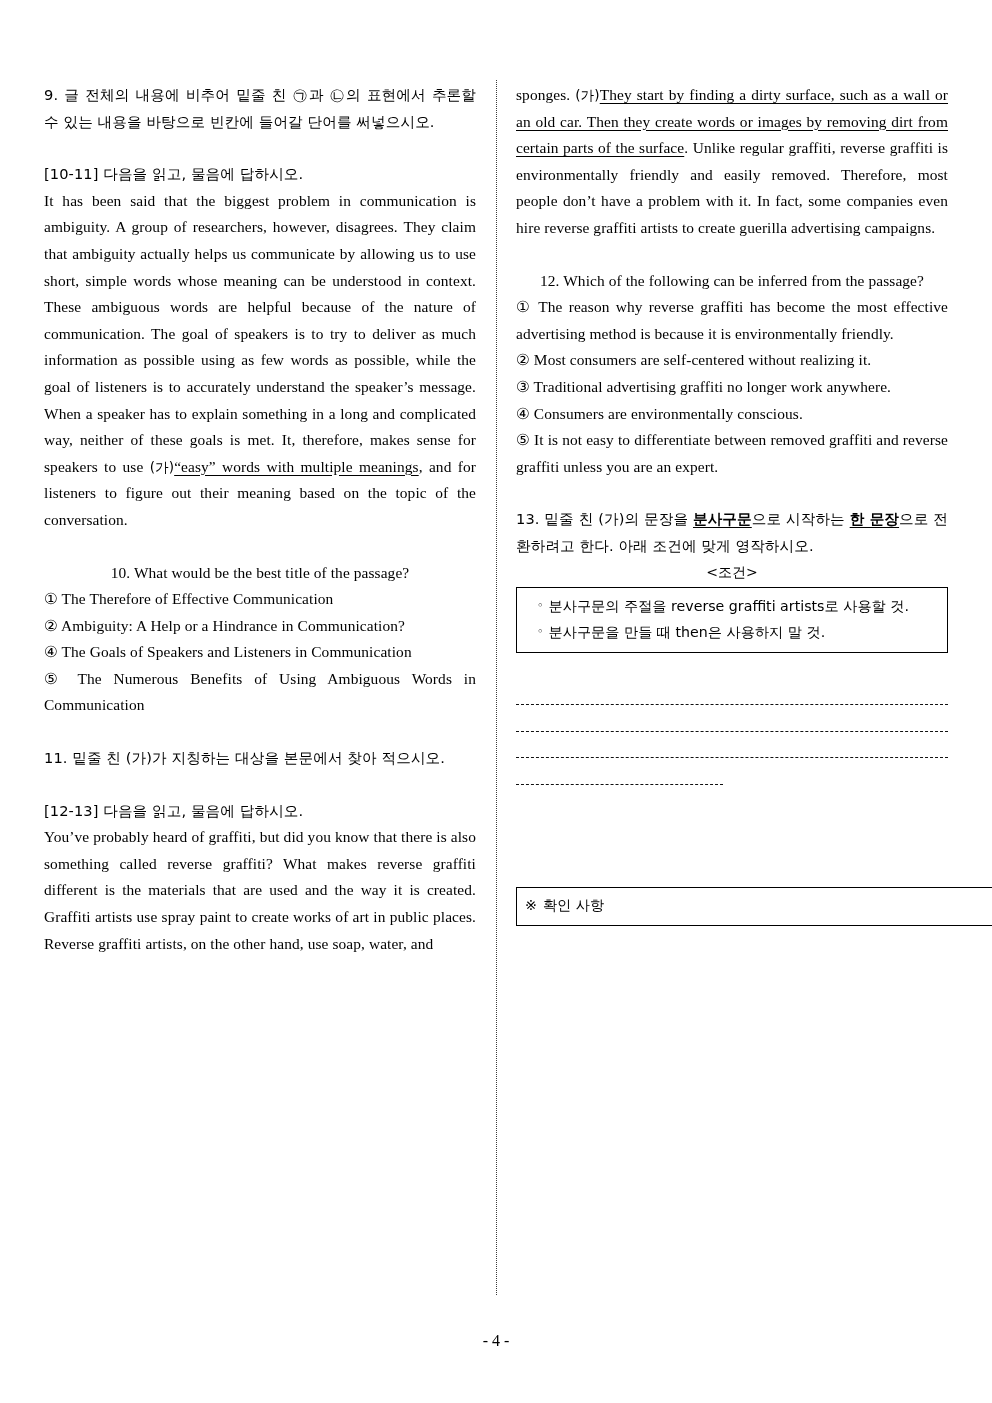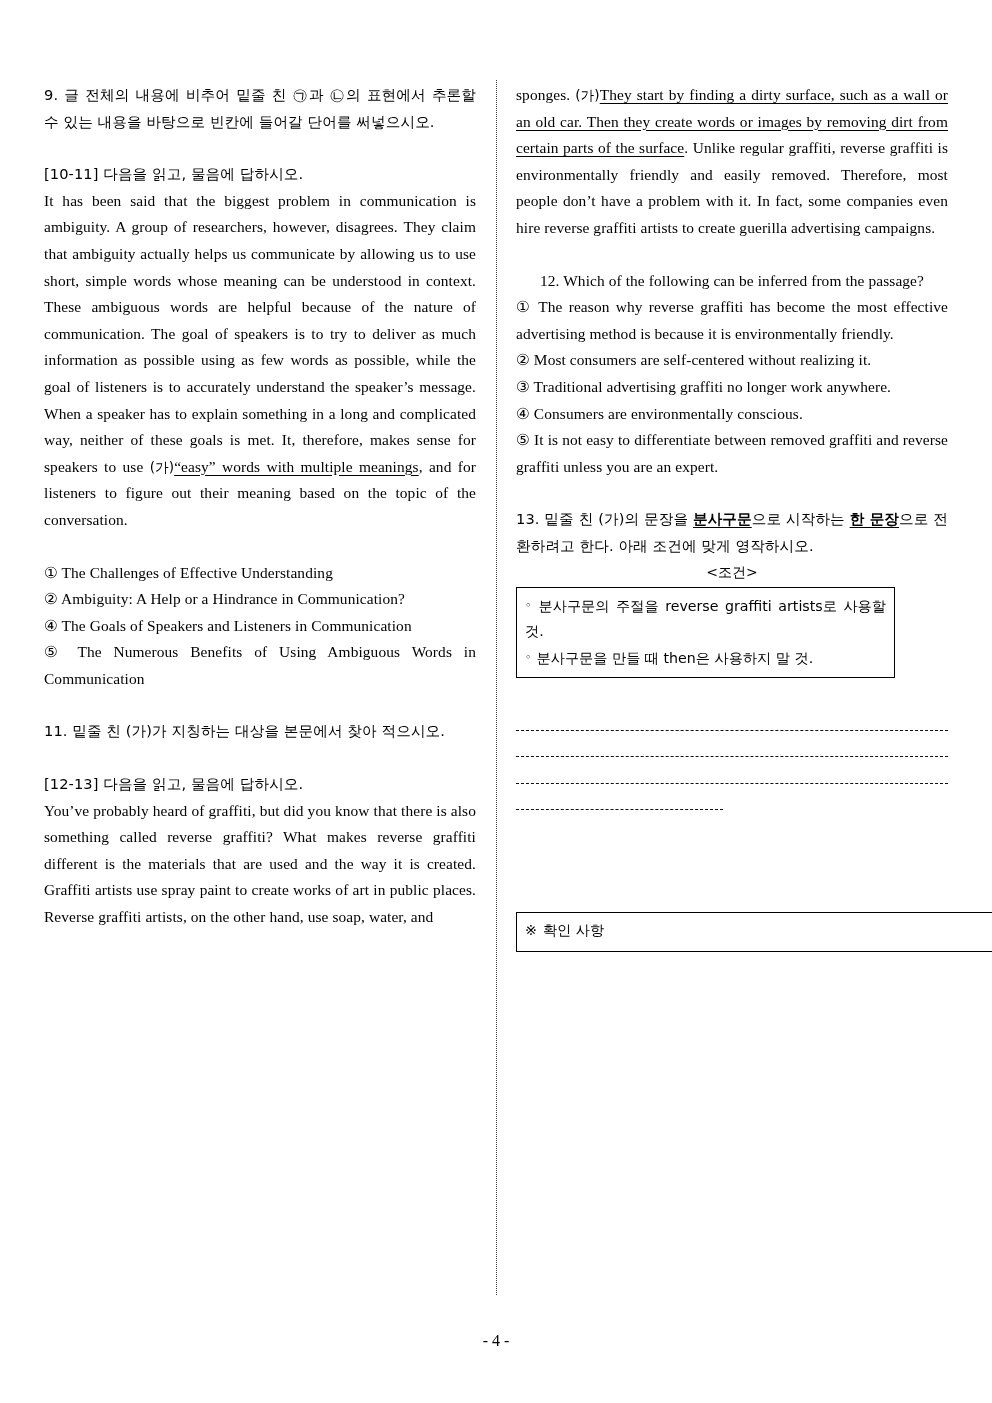--- a/index.html
+++ b/index.html
@@ -77,24 +77,24 @@
 
   
   .cond-label {
     text-align: center;
     font-family: "DejaVu Sans", "Liberation Sans", sans-serif;
     font-size: 14px;
     line-height: 24px;
   }
   .cond-box {
     border: 1.2px solid #000;
-    padding: 5px 8px 6px 8px;
+    padding: 5px 8px 6px 20px;
     margin-top: 3px;
     box-sizing: border-box;
-    width: 379px;
+    width: 432px;
   }
   .cond-item {
     font-family: "DejaVu Sans", "Liberation Sans", sans-serif;
     font-size: 14.2px;
     line-height: 25.5px;
     text-align: justify;
     text-indent: 0;
   }
   .bullet-circ { font-size: 11px; vertical-align: 2px; padding-right: 5px; }
 
@@ -147,21 +147,22 @@
       <p class="kor">9. 글 전체의 내용에 비추어 밑줄 친 ㉠과 ㉡의 표현에서 추론할 수 있는 내용을 바탕으로 빈칸에 들어갈 단어를 써넣으시오.</p>
 
       <div class="gap-lg"></div>
 
       <p class="kor">[10-11] 다음을 읽고, 물음에 답하시오.</p>
 
       <p class="blk"><span>It has been said that the biggest problem in communication is ambiguity. A group of researchers, however, disagrees. They claim that ambiguity actually helps us communicate by allowing us to use short, simple words whose meaning can be understood in context. These ambiguous words are helpful because of the nature of communication. The goal of speakers is to try to deliver as much information as possible using as few words as possible, while the goal of listeners is to accurately understand the speaker’s message. When a speaker has to explain something in a long and complicated way, neither of these goals is met. It, therefore, makes sense for speakers to use </span><span class="ga">(가)</span><span class="u">“easy” words with multiple meanings</span><span>, and for listeners to figure out their meaning based on the topic of the conversation.</span></p>
 
       <div class="gap-lg"></div>
 
-      <p class="blk opt">① The Challenges of Effective Understanding</p>
+      <p class="blk qline">10. What would be the best title of the passage?</p>
+      <p class="blk opt">① The Therefore of Effective Communication</p>
       <p class="blk opt">② Ambiguity: A Help or a Hindrance in Communication?</p>
       <p class="blk opt">④ The Goals of Speakers and Listeners in Communication</p>
       <p class="blk opt">⑤ The Numerous Benefits of Using Ambiguous Words in Communication</p>
 
       <div class="gap-lg"></div>
 
       <p class="kor">11. 밑줄 친 (가)가 지칭하는 대상을 본문에서 찾아 적으시오.</p>
 
       <div class="gap-lg"></div>
 

